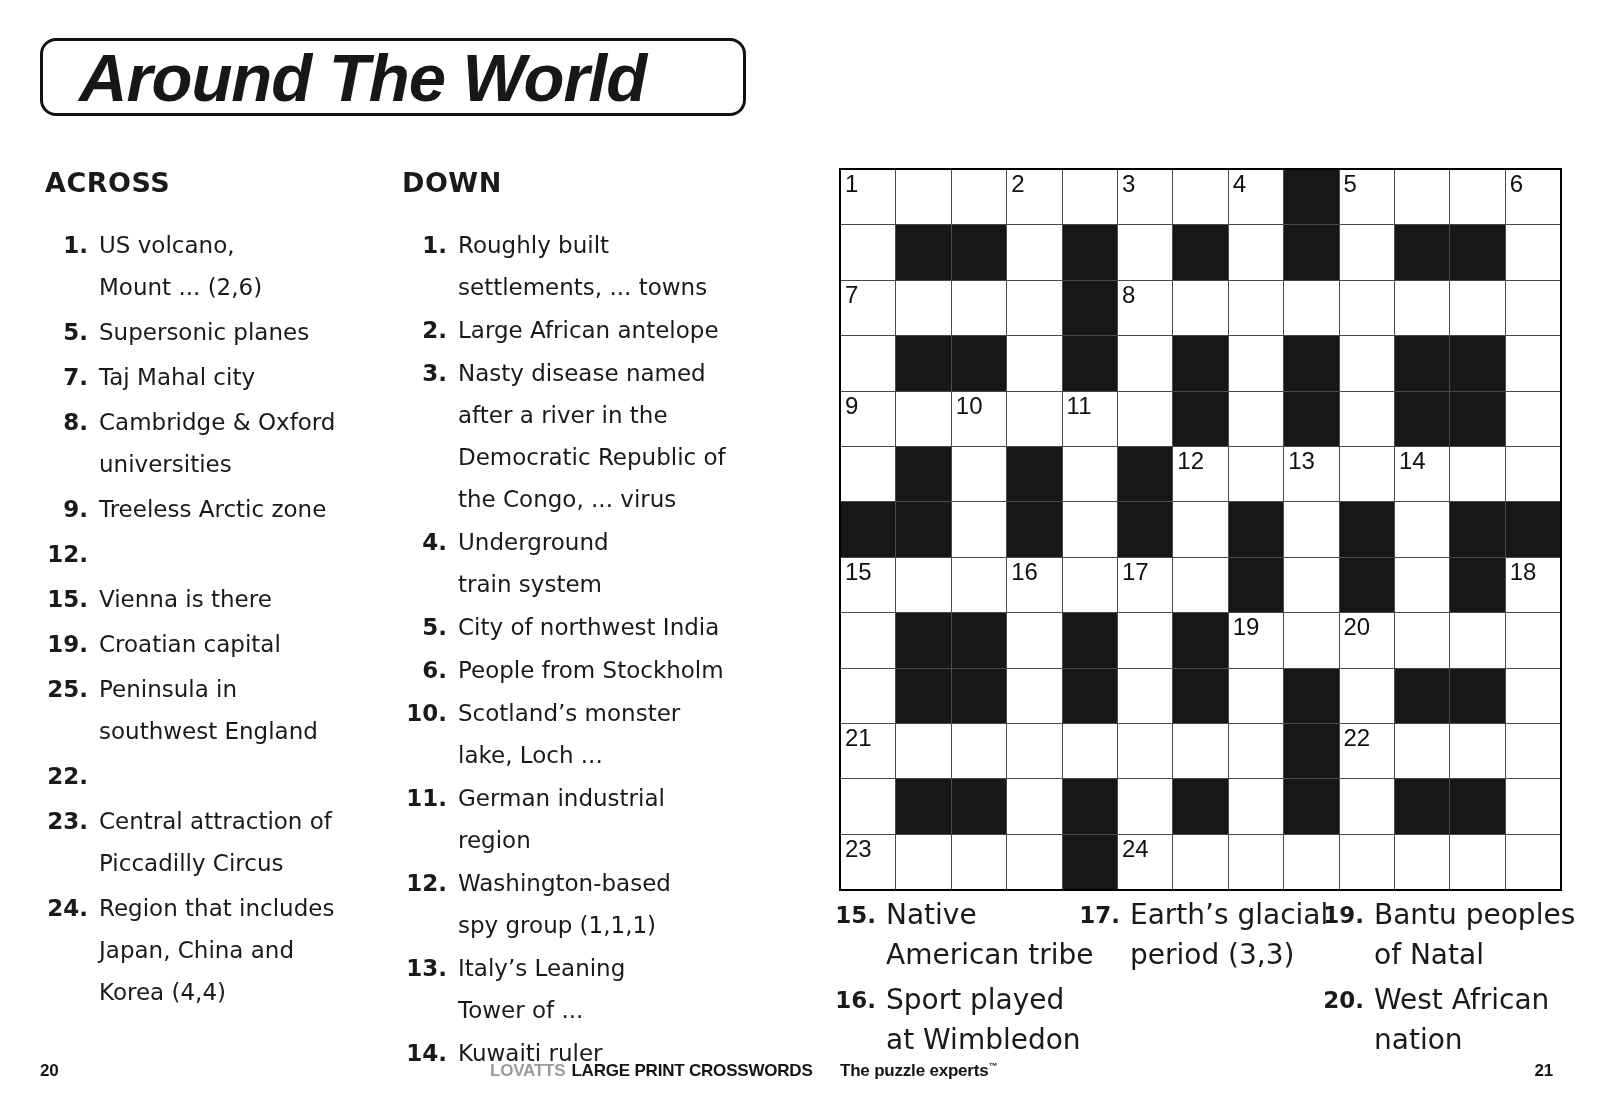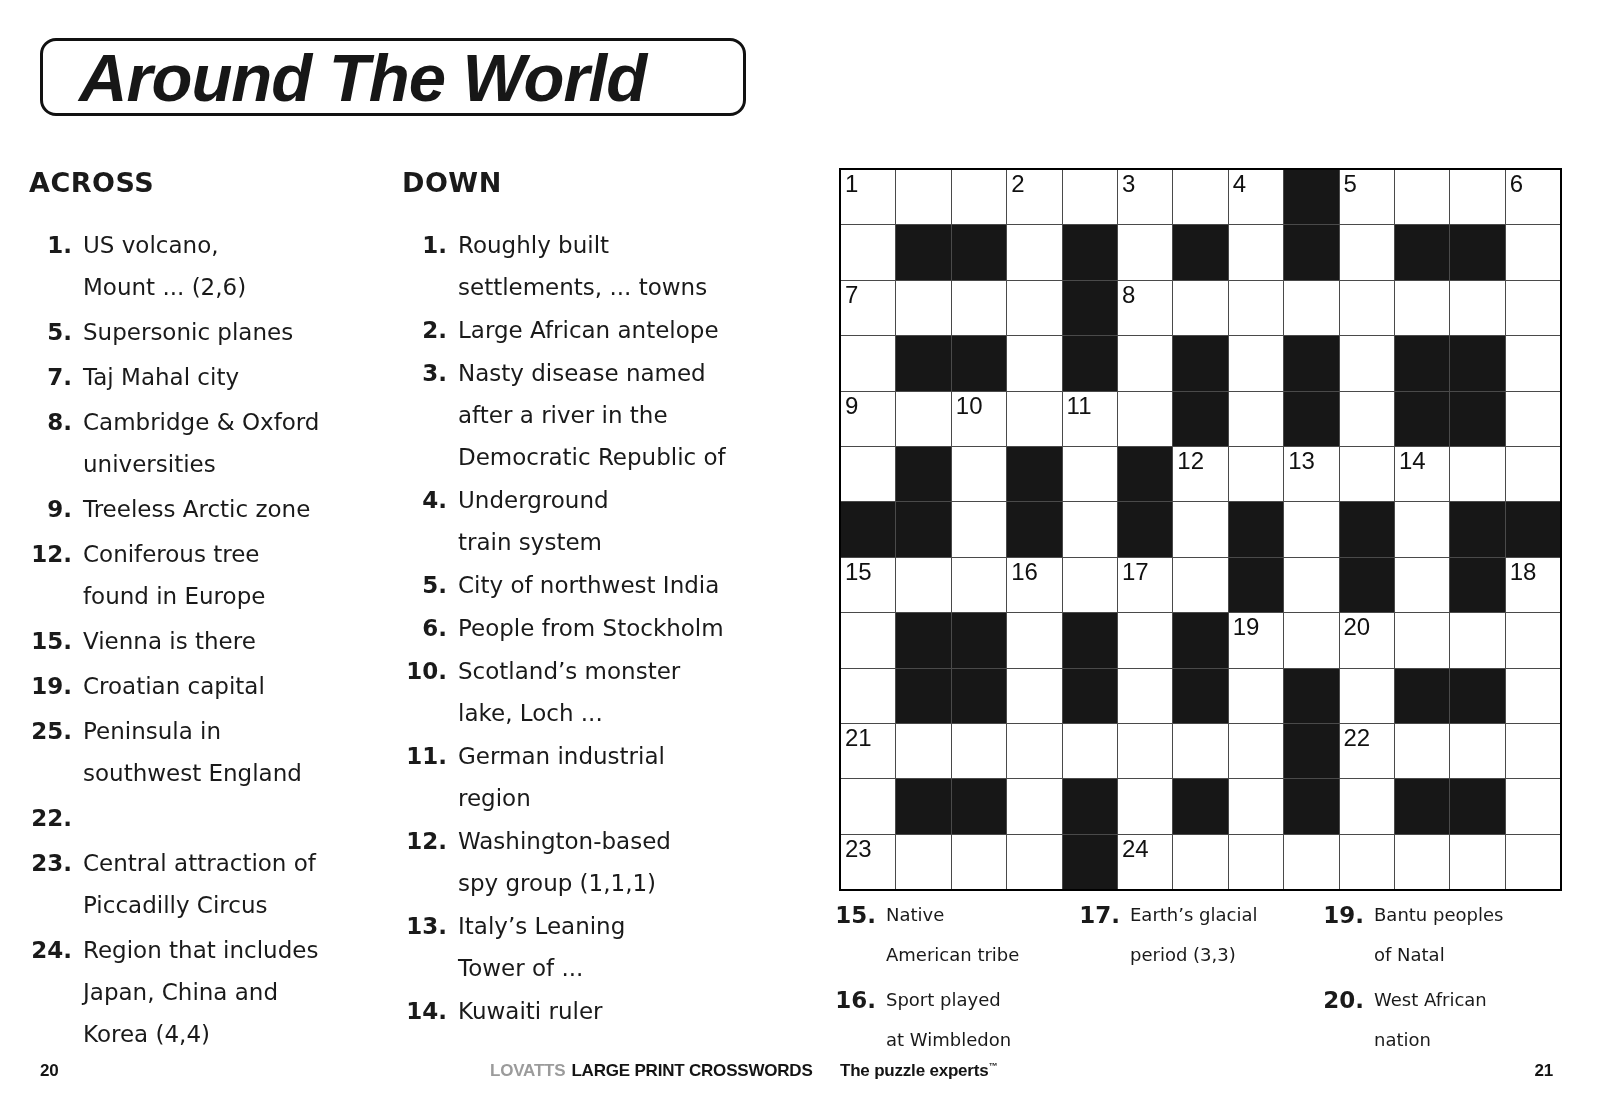--- a/index.html
+++ b/index.html
@@ -26,21 +26,21 @@
     font-weight:bold; font-style:italic;
     font-size:67px;
     padding-left:36px;
     letter-spacing:-1px;
     white-space:nowrap;
     color:#171717;
   }
 
   
   .clue-col { position:absolute; top:166px; }
-  #across-col { left:29px;  width:350px; }
+  #across-col { left:45px;  width:350px; }
   #down-col   { left:402px; width:390px; }
   .clue-heading {
     font-size:27px; font-weight:bold;
     line-height:34px; margin:0 0 24px 0;
     letter-spacing:0.5px;
   }
   .clue { display:flex; margin-bottom:3px; }
   #down-list .clue { margin-bottom:1px; }
   .clue-num {
     flex:none; width:43px; text-align:right;
@@ -65,21 +65,21 @@
     position:absolute; left:4px; top:0;
     font-family:"Liberation Sans", sans-serif;
     font-size:24px; line-height:28px; color:#111;
   }
 
   
   .bclue-col { position:absolute; top:895px; }
   #bc0 { left:822px; } #bc1 { left:1066px; } #bc2 { left:1310px; }
   .bclue-col .clue { margin-bottom:5px; }
   .bclue-col .clue-num { width:54px; font-size:23px; line-height:40px; }
-  .bclue-col .clue-text { font-size:18px; line-height:40px; padding-left:10px; }
+  .bclue-col .clue-text { font-size:28px; line-height:40px; padding-left:10px; }
 
   
   .footer-item {
     position:absolute; top:1061px;
     font-family:"Liberation Sans", sans-serif;
     font-weight:bold; font-size:17px;
     letter-spacing:-0.2px; white-space:nowrap;
     color:#141414;
   }
   #page-left  { left:40px; }
@@ -127,24 +127,20 @@
         </div>
       </div>
       <div class="clue">
         <div class="clue-num">9.</div>
         <div class="clue-text">
           <div class="clue-line">Treeless Arctic zone</div>
         </div>
       </div>
       <div class="clue">
         <div class="clue-num">12.</div>
-        <div class="clue-text">
-          <div class="clue-line">Coniferous tree</div>
-          <div class="clue-line">found in Europe</div>
-        </div>
       </div>
       <div class="clue">
         <div class="clue-num">15.</div>
         <div class="clue-text">
           <div class="clue-line">Vienna is there</div>
         </div>
       </div>
       <div class="clue">
         <div class="clue-num">19.</div>
         <div class="clue-text">
@@ -194,20 +190,21 @@
         <div class="clue-text">
           <div class="clue-line">Large African antelope</div>
         </div>
       </div>
       <div class="clue">
         <div class="clue-num">3.</div>
         <div class="clue-text">
           <div class="clue-line">Nasty disease named</div>
           <div class="clue-line">after a river in the</div>
           <div class="clue-line">Democratic Republic of</div>
+          <div class="clue-line">the Congo, ... virus</div>
         </div>
       </div>
       <div class="clue">
         <div class="clue-num">4.</div>
         <div class="clue-text">
           <div class="clue-line">Underground</div>
           <div class="clue-line">train system</div>
         </div>
       </div>
       <div class="clue">

